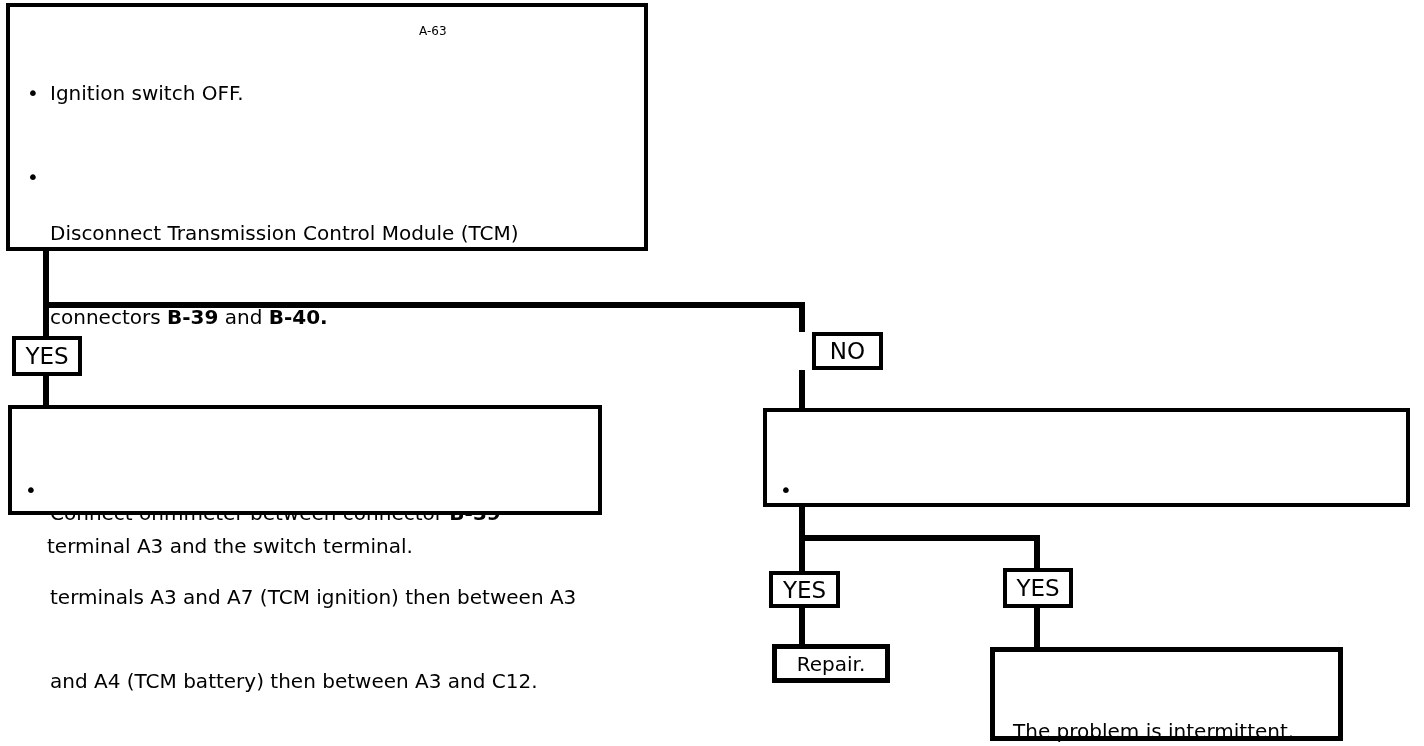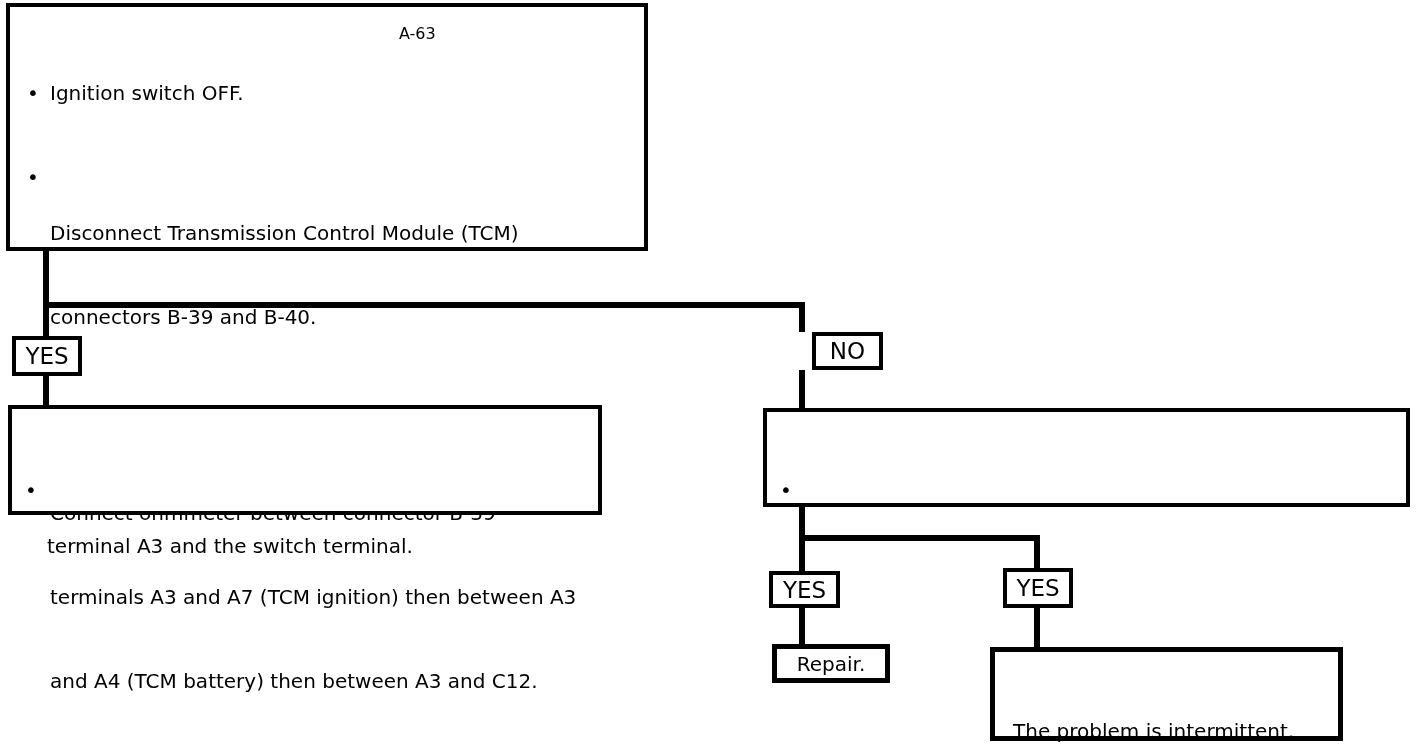--- a/index.html
+++ b/index.html
@@ -5,29 +5,29 @@
   * { margin:0; padding:0; box-sizing:border-box; }
   html,body { background:#ffffff; }
   .page {
     position:relative; width:1424px; height:746px; background:#ffffff;
     color:#000; font-family:"DejaVu Sans", sans-serif; overflow:hidden;
   }
   .box { position:absolute; border:4px solid #000; background:#fff; }
   .box.thick { border-width:5px; }
   .line { position:absolute; background:#000; }
   .txt { font-size:20px; line-height:28px; white-space:pre-wrap; }
-  .b { font-weight:400; }
+  .b { font-weight:700; }
   .li { display:flex; }
   .li .dot { flex:0 0 auto; margin-left:17px; width:23px; }
   .box2 .li .dot { margin-left:13px; width:22px; }
   .label-box { display:flex; align-items:center; justify-content:center;
                font-size:23px; white-space:pre; }
   .center-box { display:flex; align-items:center; justify-content:center;
                 font-size:20px; white-space:pre; }
-  .ref { position:absolute; font-size:16px; }
+  .ref { position:absolute; font-size:12px;margin-left:20px; }
   .inter-txt { padding:7px 8px 0 18px; font-size:20px; line-height:29px; white-space:pre-wrap; }
 </style>
 </head>
 <body>
 
 <div class="page">
 
   <div class="line" style="left:43px; top:251px; width:6px; height:86px"></div>
   <div class="line" style="left:43px; top:302px; width:762px; height:6px"></div>
   <div class="line" style="left:799px; top:302px; width:6px; height:30px"></div>

